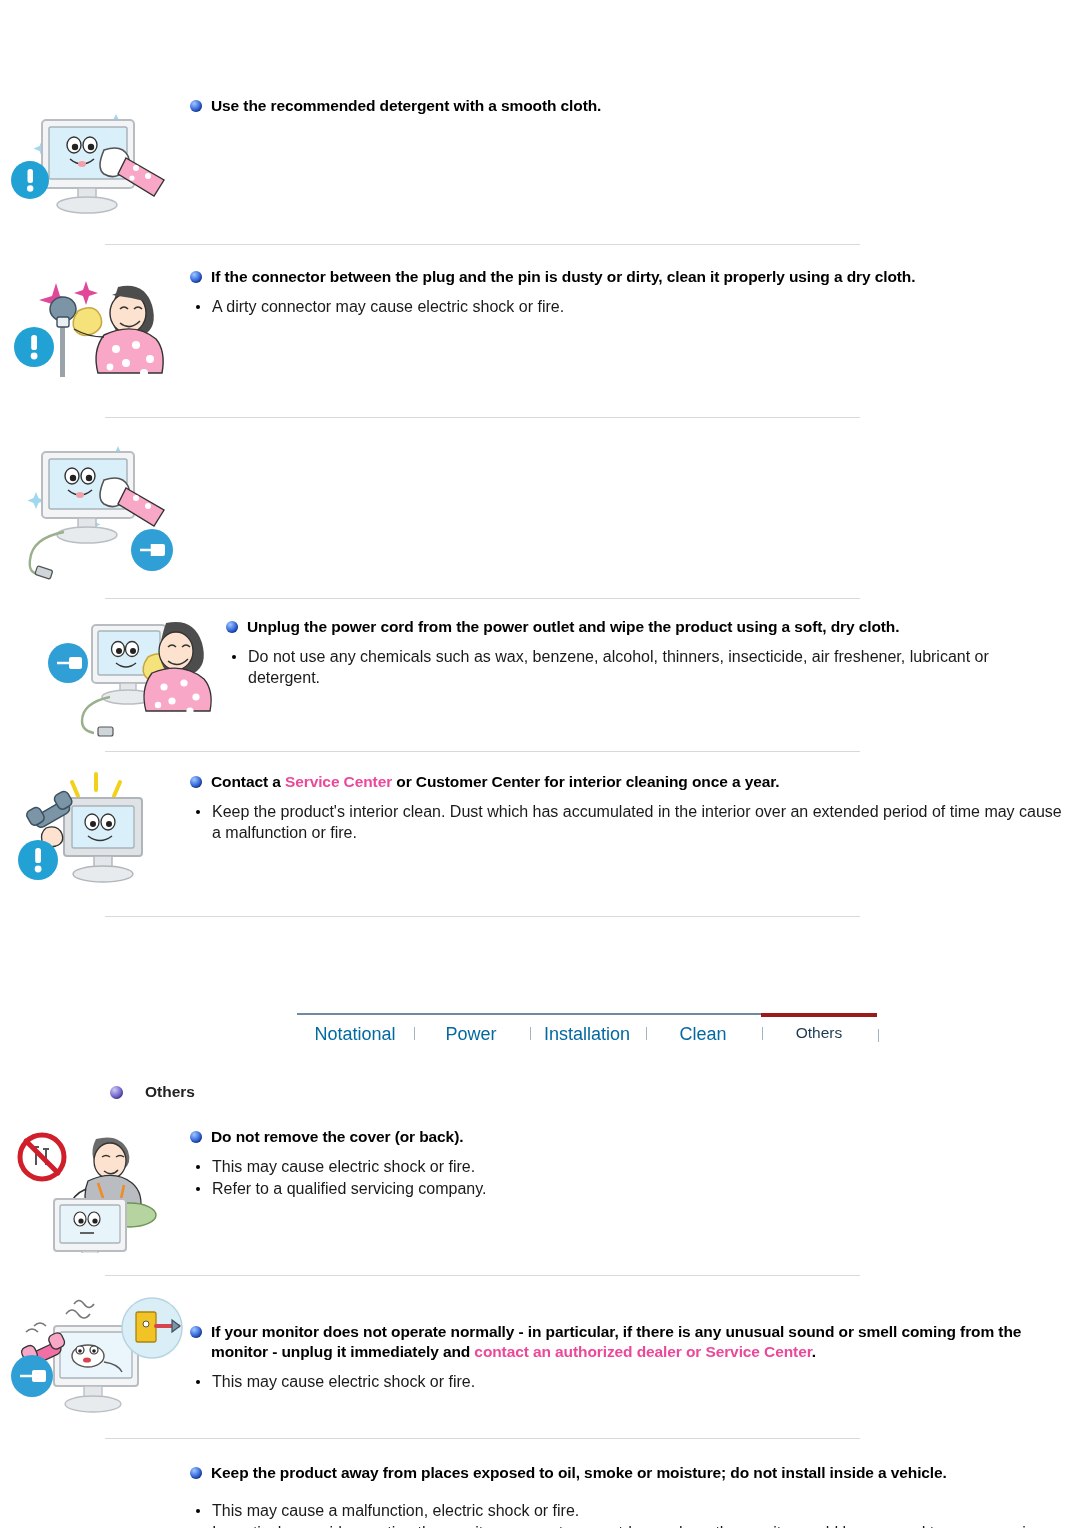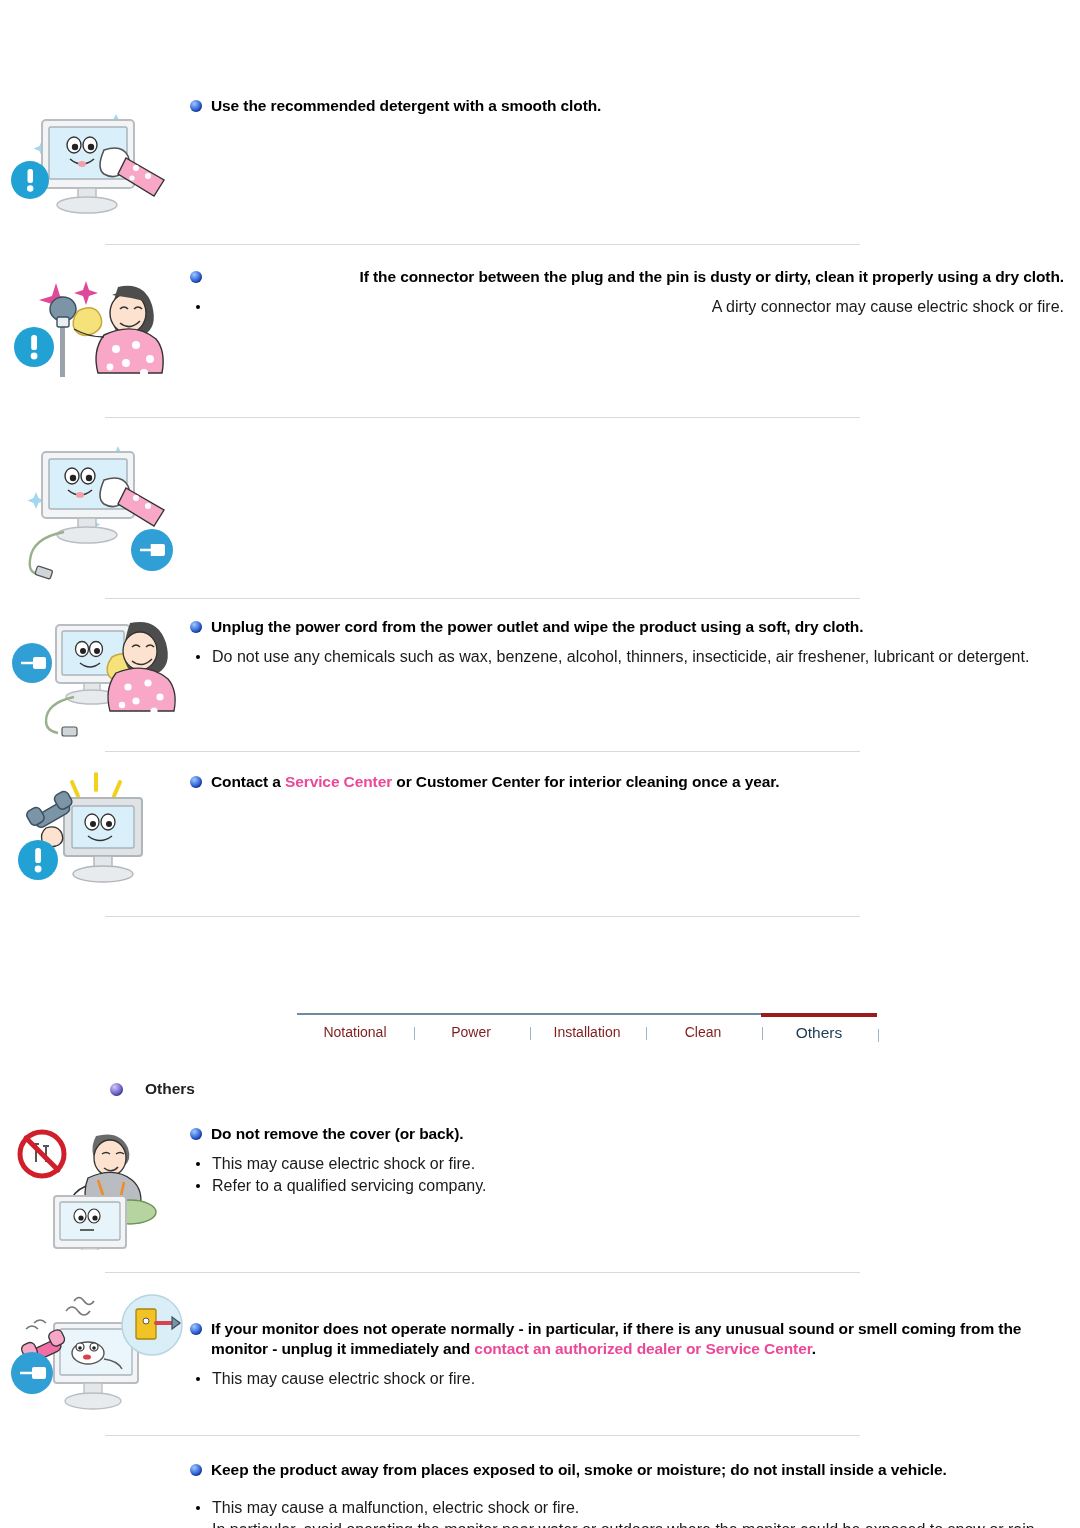--- a/index.html
+++ b/index.html
@@ -100,22 +100,22 @@
   .tabbar {
     margin-left: 297px;
     width: 580px;
     display: flex;
     align-items: stretch;
     position: relative;
   }
   .tab {
     flex: 1 1 0;
     text-align: center;
-    font-size: 14px;
-    color: #7f1d1d;
+    font-size: 18px;
+    color: #0369a1;
     padding: 9px 0 8px 0;
     border-top: 2px solid #6f8ba3;
     position: relative;
     white-space: nowrap;
   }
   .tab.active {
     border-top: 4px solid #9b1b1b;
     padding-top: 7px;
     color: #1b3a52;
     font-size: 15.5px;
@@ -199,21 +199,21 @@
     <div class="text-col">
       <div class="heading">
         <span class="bullet-sq"></span>
         <span class="htext">Use the recommended detergent with a smooth cloth.</span>
       </div>
     </div>
   </div>
 
   <div class="divider" style="margin-top:18px;"></div>
 
-  <div class="entry" style="padding-top:18px; min-height:122px;text-align:right;">
+  <div class="entry" style="padding-top:18px; min-height:122px;">
     <div class="art-col">
       <svg width="190" height="128" viewBox="0 0 190 128">
         <g fill="#e0499a">
           <path d="M56 20 l4 13 13 4 -13 4 -4 13 -4 -13 -13 -4 13 -4z"></path>
           <path d="M86 18 l3 9 9 3 -9 3 -3 9 -3 -9 -9 -3 9 -3z"></path>
         </g>
 
         <rect x="60" y="58" width="5" height="56" fill="#9aa3a9"></rect>
 
         <ellipse cx="63" cy="46" rx="13" ry="12" fill="#7b94a6" stroke="#3c5160" stroke-width="1.5"></ellipse>
@@ -294,21 +294,21 @@
 
         <circle cx="152" cy="118" r="21" fill="#2f9fd6"></circle>
         <path d="M140 118 h12 M152 112 v12" stroke="#fff" stroke-width="2.5"></path>
         <rect x="152" y="112" width="13" height="12" rx="2" fill="#fff"></rect>
       </svg>
     </div>
   </div>
 
   <div class="divider" style="margin-top:10px;"></div>
 
-  <div class="entry" style="padding-top:14px; min-height:126px;">
+  <div class="entry" style="padding-top:14px; min-height:126px;margin-left:36px;">
     <div class="art-col">
       <svg width="190" height="126" viewBox="0 0 190 126">
         <rect x="56" y="12" width="74" height="58" rx="4" fill="#f2f4f6" stroke="#b9bdc2" stroke-width="2"></rect>
         <rect x="62" y="18" width="62" height="44" rx="2" fill="#d9f0fa" stroke="#aab3ba" stroke-width="1.4"></rect>
         <path d="M84 70 h16 v10 h-16z" fill="#e4e7ea" stroke="#b9bdc2" stroke-width="1.4"></path>
         <ellipse cx="92" cy="84" rx="26" ry="7" fill="#e8ebee" stroke="#b9bdc2" stroke-width="1.4"></ellipse>
         <g>
           <ellipse cx="82" cy="36" rx="6.5" ry="7.5" fill="#fff" stroke="#333" stroke-width="1.3"></ellipse>
           <ellipse cx="96" cy="36" rx="6.5" ry="7.5" fill="#fff" stroke="#333" stroke-width="1.3"></ellipse>
           <circle cx="83" cy="38" r="3" fill="#222"></circle>
@@ -389,20 +389,23 @@
         <circle cx="38.1" cy="101" r="3.4" fill="#fff"></circle>
       </svg>
     </div>
     <div class="text-col">
       <div class="heading">
         <span class="bullet-sq"></span>
         <span class="htext">
           <span>Contact a </span><span class="link-blue">Service Center</span><span> or Customer Center for interior cleaning once a year.</span>
         </span>
       </div>
+      <ul class="sublist">
+        <li>Keep the product's interior clean. Dust which has accumulated in the interior over an extended period of time may cause a malfunction or fire.</li>
+      </ul>
     </div>
   </div>
 
   <div class="divider" style="margin-top:18px;"></div>
 
   <div class="spacer-lg"></div>
 
   <div class="tabbar">
     <div class="tab">
       <span>Notational</span>

